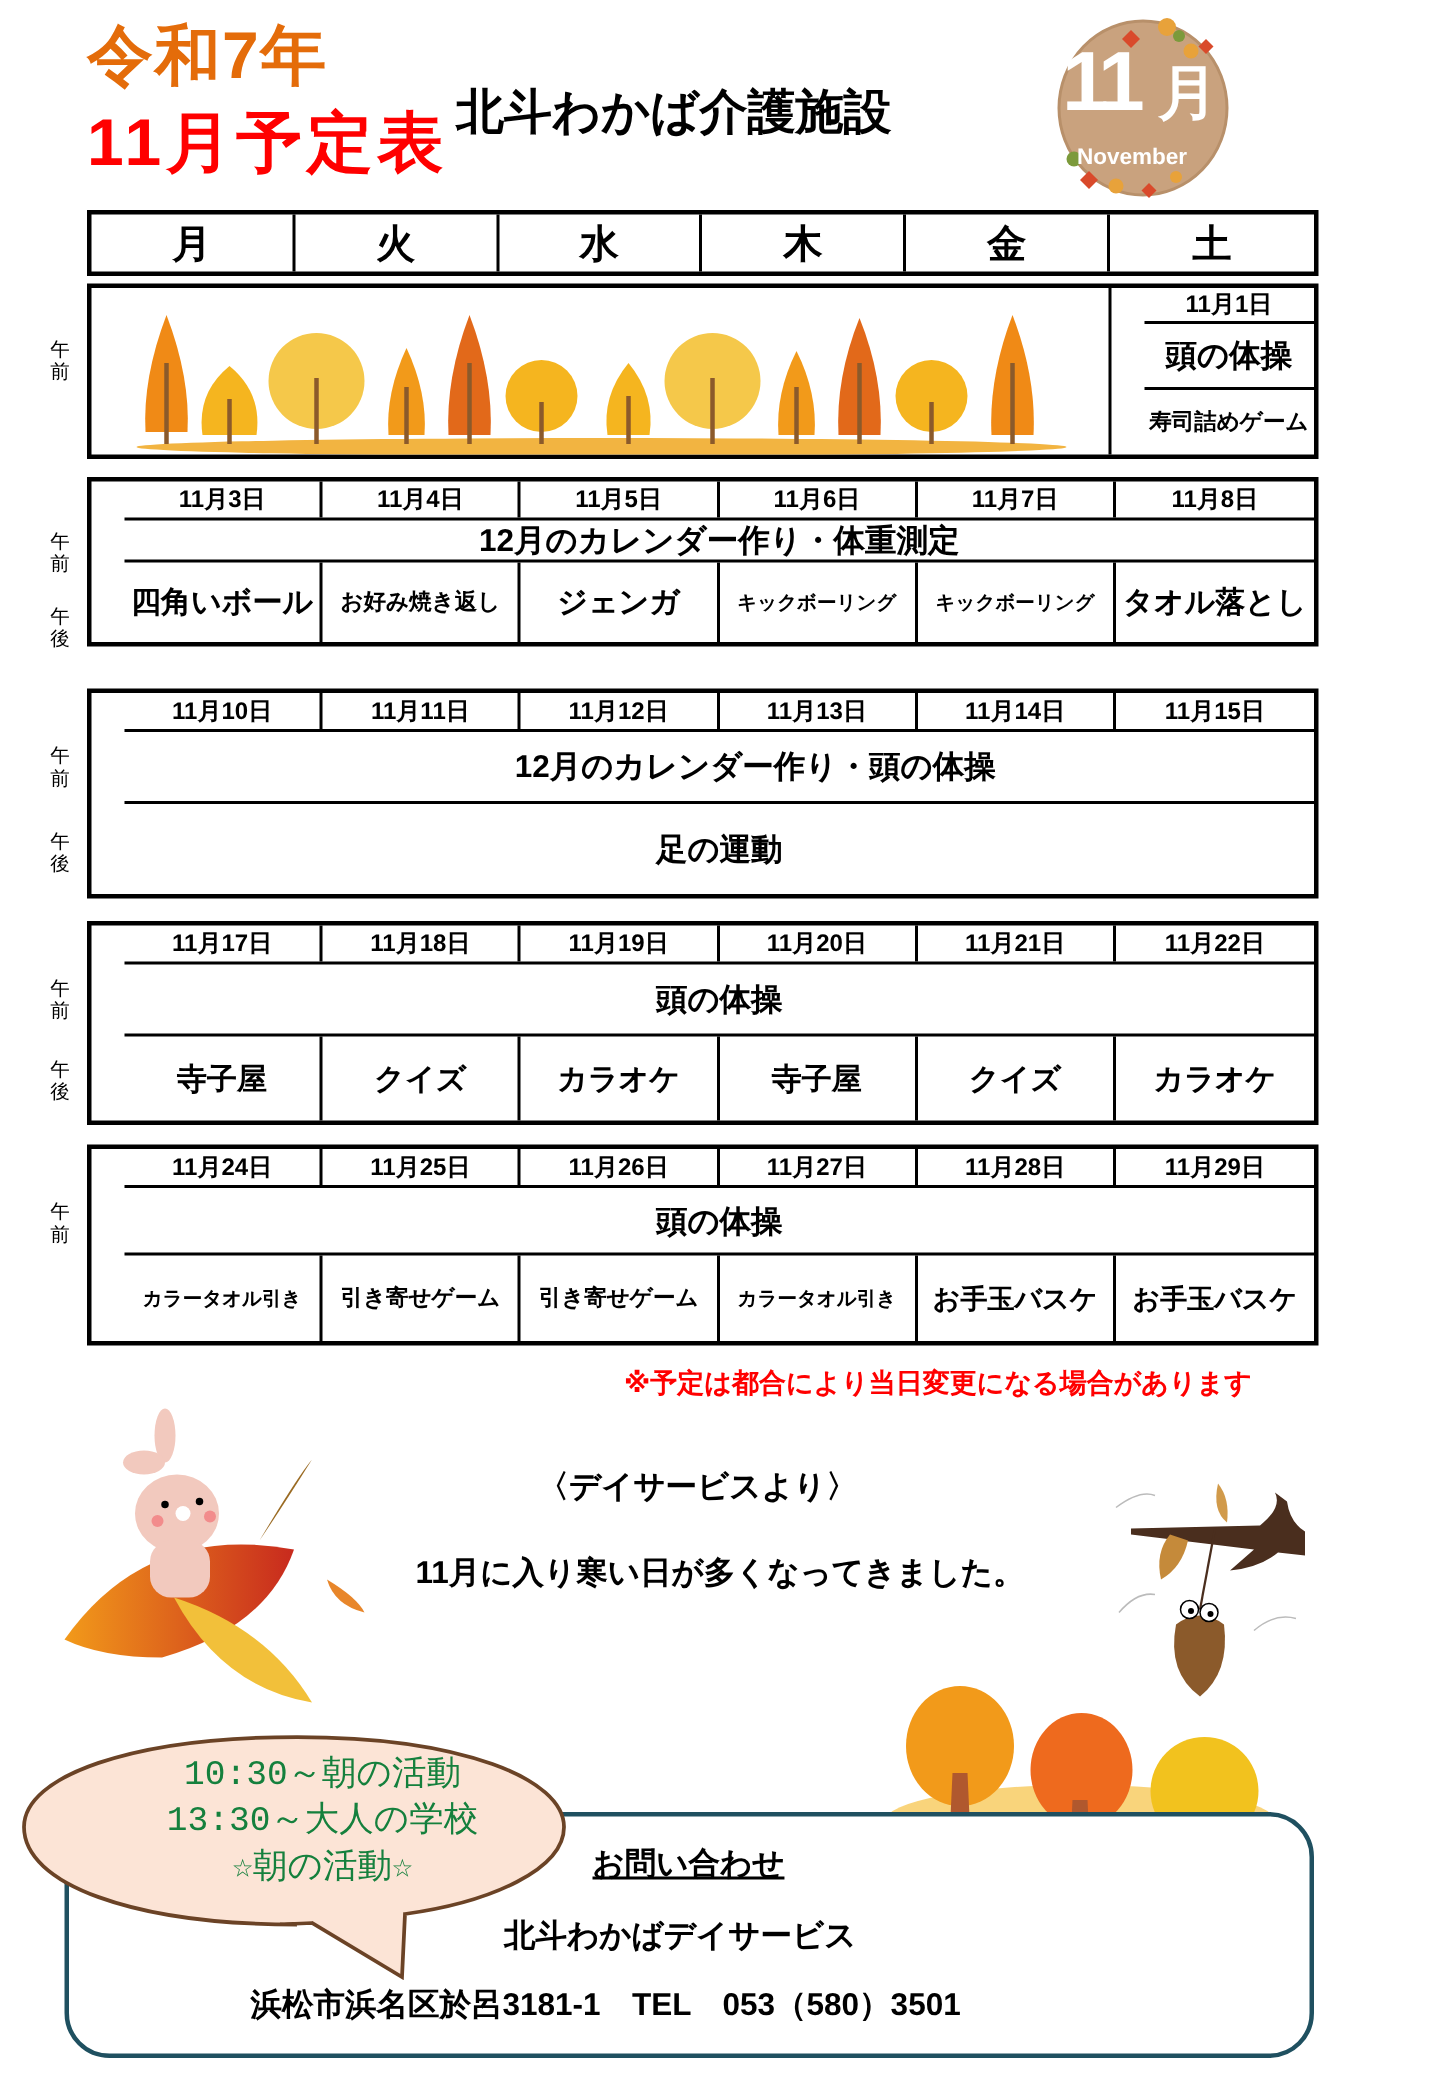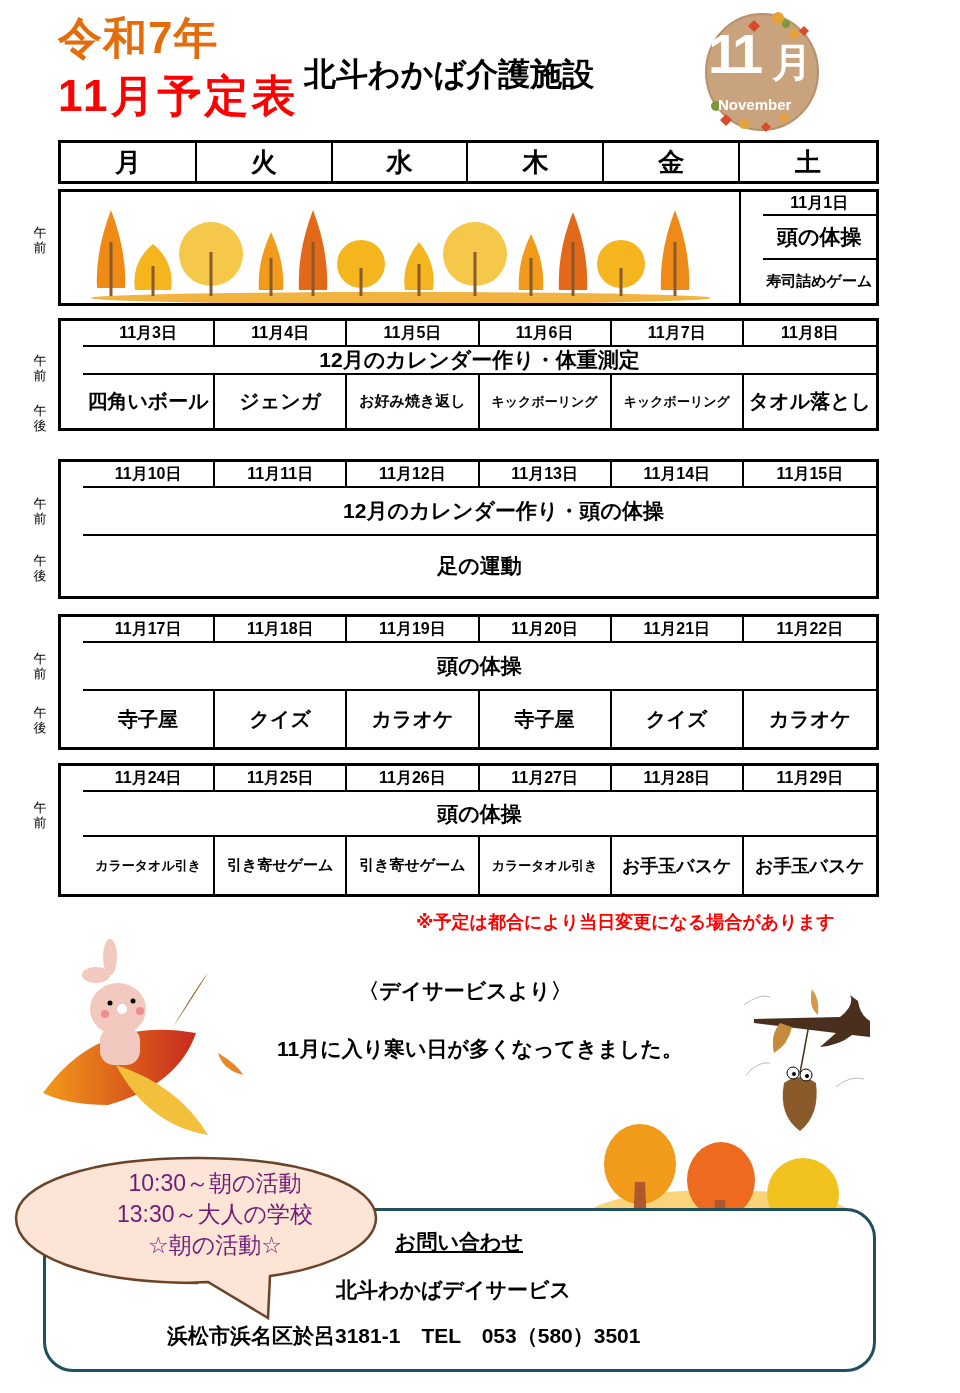--- a/index.html
+++ b/index.html
@@ -36,21 +36,21 @@
   .msg-title { left: 260px; top: 977px; width: 410px; text-align: center; font-size: 21px; font-weight: bold; }
   .msg-body { left: 240px; top: 1036px; width: 480px; text-align: center; font-size: 21px; font-weight: bold; line-height: 26px; }
 
   
   .contact { left: 43px; top: 1208px; width: 833px; height: 164px; border: 3px solid #1F5060; border-radius: 30px; background: #fff; }
   .contact-h { left: 395px; top: 1228px; font-size: 21px; font-weight: bold; text-decoration: underline; }
   .contact-name { left: 336px; top: 1276px; font-size: 21px; font-weight: bold; }
   .contact-addr { left: 167px; top: 1322px; font-size: 21px; font-weight: bold; }
 
   
-  .bubble-text { left: 60px; top: 1168px; width: 310px; text-align: center; font-size: 23px; color: #701a75; line-height: 31px; }
+  .bubble-text { left: 60px; top: 1168px; width: 310px; text-align: center; font-size: 23px; color: #15803d; line-height: 31px; font-family: Liberation Mono, monospace; }
 </style>
 </head>
 <body>
 
 <div class="abs title-year">令和7年</div>
 <div class="abs title-month">11月予定表</div>
 <div class="abs facility">北斗わかば介護施設</div>
 
 <div class="abs badge">
   <svg width="130" height="128" viewBox="0 0 130 128">
@@ -140,22 +140,22 @@
     <div class="cell">11月3日</div>
     <div class="cell">11月4日</div>
     <div class="cell">11月5日</div>
     <div class="cell">11月6日</div>
     <div class="cell">11月7日</div>
     <div class="cell">11月8日</div>
   </div>
   <div class="full row" style="height:28px;">12月のカレンダー作り・体重測定</div>
   <div class="grid6 row act">
     <div class="cell" style="height:53px;">四角いボール</div>
+    <div class="cell sm" style="height:53px;">お好み焼き返し</div>
     <div class="cell" style="height:53px;">ジェンガ</div>
-    <div class="cell sm" style="height:53px;">お好み焼き返し</div>
     <div class="cell xs" style="height:53px;">キックボーリング</div>
     <div class="cell xs" style="height:53px;">キックボーリング</div>
     <div class="cell" style="height:53px;">タオル落とし</div>
   </div>
 </div>
 
 <div class="side" style="top:496px;">午前</div>
 <div class="side" style="top:553px;">午後</div>
 <div class="tbl" style="top:459px;">
   <div class="grid6 row daterow">

